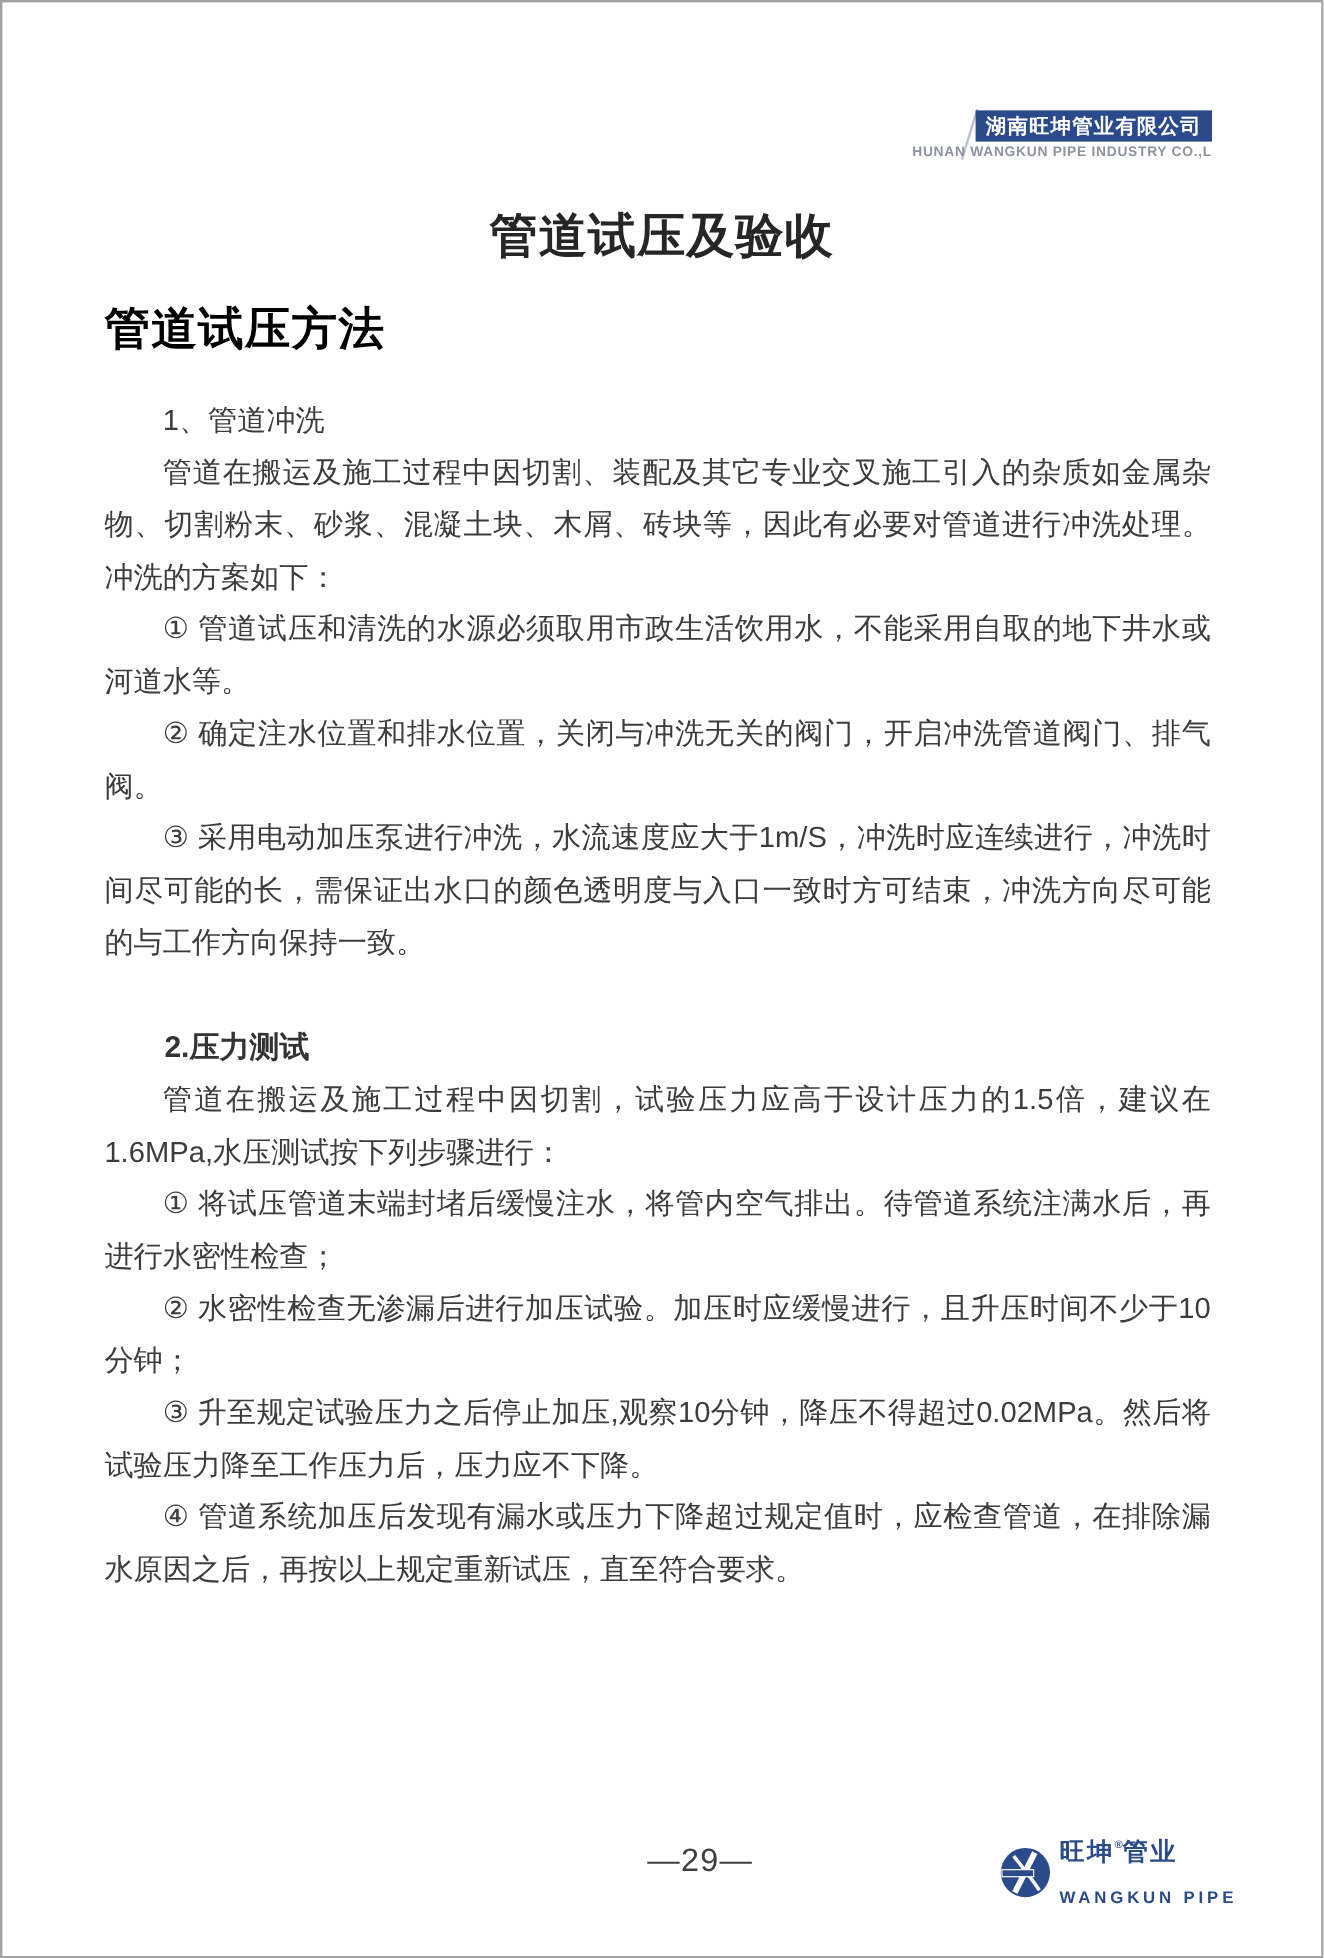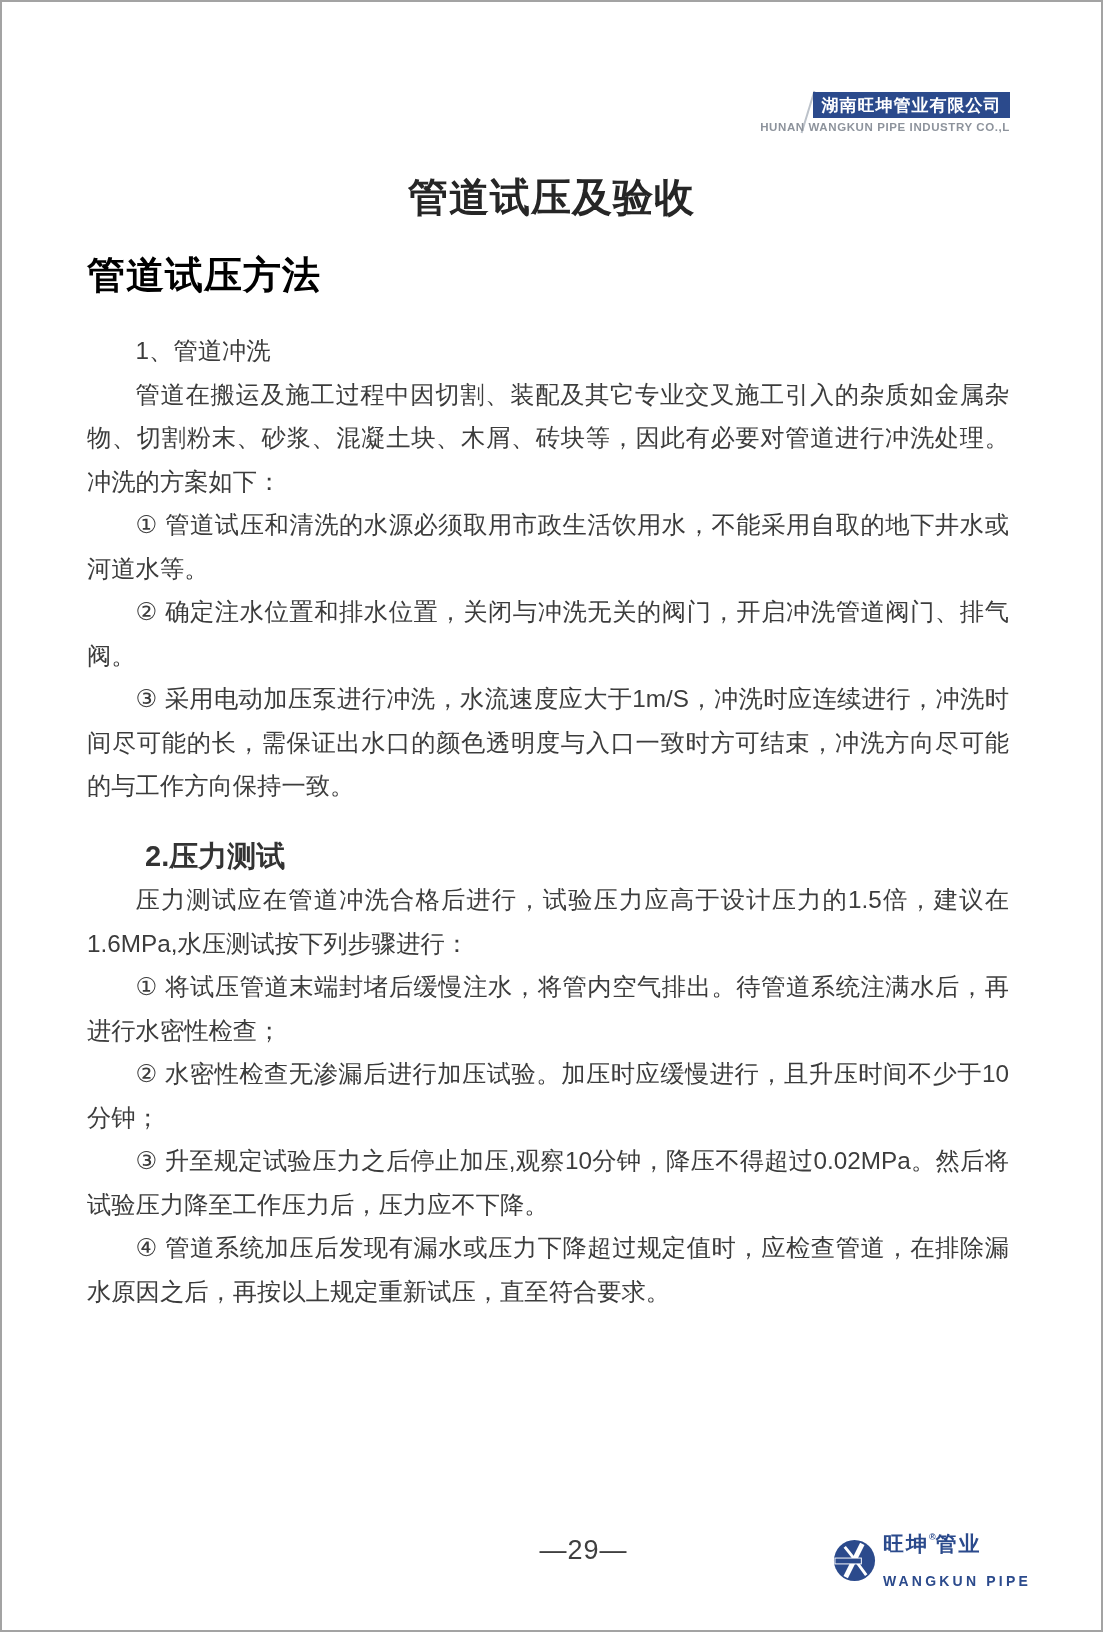--- a/index.html
+++ b/index.html
@@ -54,23 +54,23 @@
     color:#3c3c3c;
     font-size:24.3px;line-height:43.5px;
   }
   .doc-body p{
     margin:0;
     text-indent:2em;
     text-align:justify;
   }
   .doc-body p.subheading2{
     font-weight:bold;
-    font-size:29px;
+    font-size:25px;
     color:#333333;
-    margin-top:27px;
+    margin-top:44px;
   }
   
   .page-number{
     position:absolute;top:1533px;left:0;width:100%;
     text-align:center;
     font-size:27px;color:#3f3f3f;letter-spacing:1px;padding-left:32px;
   }
   .footer-logo{
     position:absolute;top:1531px;right:70px;
     display:flex;align-items:center;gap:7px;
@@ -102,21 +102,21 @@
   <h1 class="doc-title">管道试压及验收</h1>
   <h2 class="section-heading">管道试压方法</h2>
 
   <div class="doc-body">
     <p>1、管道冲洗</p>
     <p>管道在搬运及施工过程中因切割、装配及其它专业交叉施工引入的杂质如金属杂物、切割粉末、砂浆、混凝土块、木屑、砖块等，因此有必要对管道进行冲洗处理。冲洗的方案如下：</p>
     <p>① 管道试压和清洗的水源必须取用市政生活饮用水，不能采用自取的地下井水或河道水等。</p>
     <p>② 确定注水位置和排水位置，关闭与冲洗无关的阀门，开启冲洗管道阀门、排气阀。</p>
     <p>③ 采用电动加压泵进行冲洗，水流速度应大于1m/S，冲洗时应连续进行，冲洗时间尽可能的长，需保证出水口的颜色透明度与入口一致时方可结束，冲洗方向尽可能的与工作方向保持一致。</p>
     <p class="subheading2">2.压力测试</p>
-    <p>压力测试应在管道冲洗合格后进行，试验压力应高于设计压力的1.5倍，建议在1.6MPa,水压测试按下列步骤进行：</p>
+    <p>管道在搬运及施工过程中因切割，试验压力应高于设计压力的1.5倍，建议在1.6MPa,水压测试按下列步骤进行：</p>
     <p>① 将试压管道末端封堵后缓慢注水，将管内空气排出。待管道系统注满水后，再进行水密性检查；</p>
     <p>② 水密性检查无渗漏后进行加压试验。加压时应缓慢进行，且升压时间不少于10分钟；</p>
     <p>③ 升至规定试验压力之后停止加压,观察10分钟，降压不得超过0.02MPa。然后将试验压力降至工作压力后，压力应不下降。</p>
     <p>④ 管道系统加压后发现有漏水或压力下降超过规定值时，应检查管道，在排除漏水原因之后，再按以上规定重新试压，直至符合要求。</p>
   </div>
 
   <div class="page-number">—29—</div>
 
   <div class="footer-logo">
     <span>

